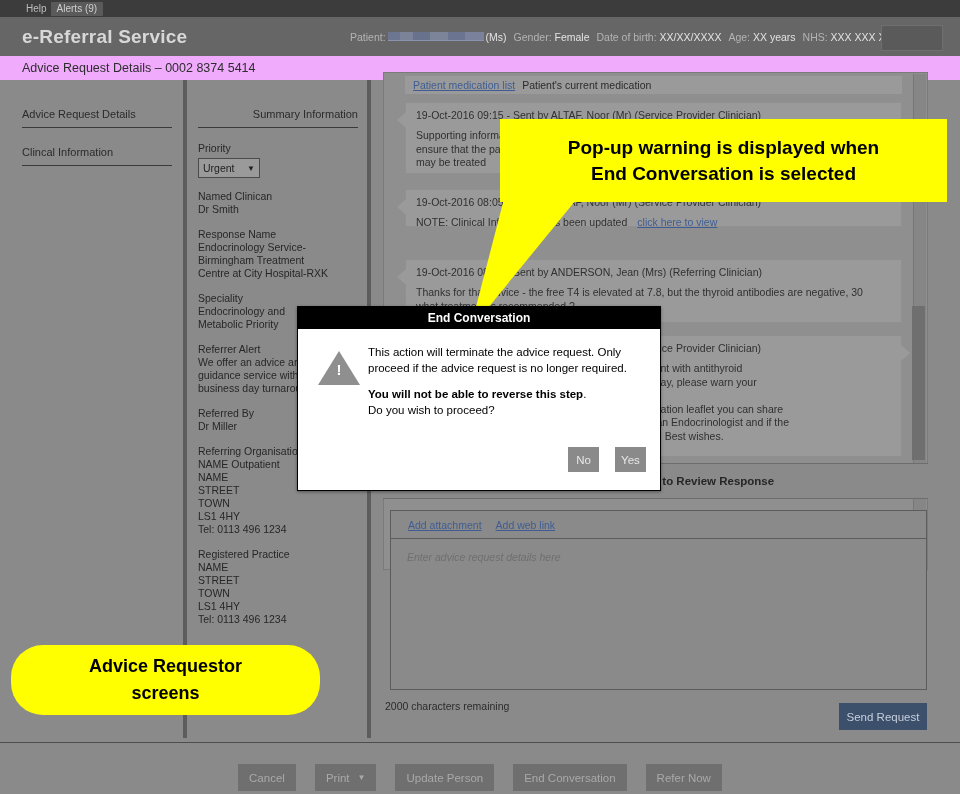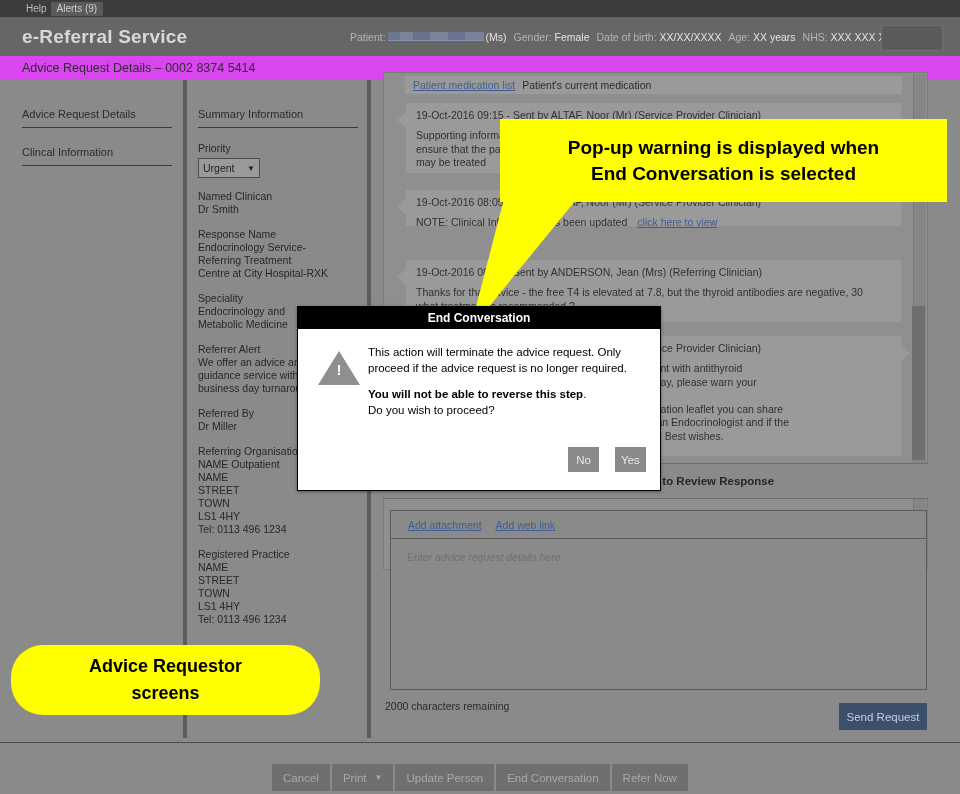--- a/index.html
+++ b/index.html
@@ -46,21 +46,21 @@
     border-bottom:1px solid #8a93ad; vertical-align:-1px; margin:0 2px;
     filter:blur(0.6px);
   }
   .hdr-box{
     position:absolute; right:17px; top:8px;
     width:62px; height:26px; background:#5a5a5a; border:1px solid #6f6f6f;
   }
 
   
   .pagetitle{
-    height:24px; background:#d946ef;
+    height:24px; background:#f0abfc;
     display:flex; align-items:center; padding-left:22px;
     font-size:12.5px; color:#2d2d2d;
   }
 
   
   .workspace{
     position:absolute; left:0; top:80px; right:0; bottom:0;
     background:#8a8a8a;
   }
   .col-divider{
@@ -73,21 +73,21 @@
   .navcol{ position:absolute; left:22px; top:28px; width:150px; }
   .navitem{
     font-size:11px; color:#2b2b2b; padding-bottom:7px;
     border-bottom:1px solid #3a3a3a; margin-bottom:18px; cursor:pointer;
   }
 
   
   .sumcol{ position:absolute; left:198px; top:28px; width:160px; }
   .sum-head{
     font-size:11px; padding-bottom:7px;
-    border-bottom:1px solid #3a3a3a; margin-bottom:14px;
+    border-bottom:1px solid #3a3a3a; margin-bottom:14px;text-align:right;
   }
   .sum-block{ margin-bottom:12px; line-height:13px; }
   .sum-label{ font-size:10.5px; color:#272727; }
   .sum-value{ font-size:10.5px; color:#272727; }
   .select-box{
     margin-top:3px; width:62px; height:20px; background:#9a9a9a;
     border:1px solid #4a4a4a; display:flex; align-items:center;
     justify-content:space-between; padding:0 4px; font-size:10.5px;
     color:#222; cursor:pointer;
   }
@@ -167,21 +167,21 @@
     position:absolute; left:839px; top:623px; width:88px; height:27px;
     background:#3c506b; color:#c6cedb; border:none;
     display:flex; align-items:center; justify-content:center;
     font-size:11.5px; cursor:pointer;
   }
 
   
   .actionbar{
     position:absolute; left:0; top:662px; right:0; height:52px;
     border-top:1px solid #4d4d4d; background:#8a8a8a;
-    display:flex; align-items:center; justify-content:center; gap:2px;
+    display:flex; align-items:center; justify-content:center; gap:19px;
     padding-top:18px;
   }
   .abtn{
     background:#6f6f6f; color:#a9a9a9; border:none; height:27px;
     padding:0 11px; font-size:11.5px; cursor:pointer;
     display:flex; align-items:center; gap:8px;
   }
   .abtn .caret{ font-size:8px; }
 
   
@@ -289,27 +289,27 @@
       </div>
     </div>
 
     <div class="sum-block">
       <div class="sum-label">Named Clinican</div>
       <div class="sum-value" style="white-space:pre-line">Dr Smith</div>
     </div>
     <div class="sum-block">
       <div class="sum-label">Response Name</div>
       <div class="sum-value" style="white-space:pre-line">Endocrinology Service-
-Referring Treatment
+Birmingham Treatment
 Centre at City Hospital-RXK</div>
     </div>
     <div class="sum-block">
       <div class="sum-label">Speciality</div>
       <div class="sum-value" style="white-space:pre-line">Endocrinology and
-Metabolic Medicine</div>
+Metabolic Priority</div>
     </div>
     <div class="sum-block">
       <div class="sum-label">Referrer Alert</div>
       <div class="sum-value" style="white-space:pre-line">We offer an advice and
 guidance service with 2
 business day turnaround</div>
     </div>
     <div class="sum-block">
       <div class="sum-label">Referred By</div>
       <div class="sum-value" style="white-space:pre-line">Dr Miller</div>

